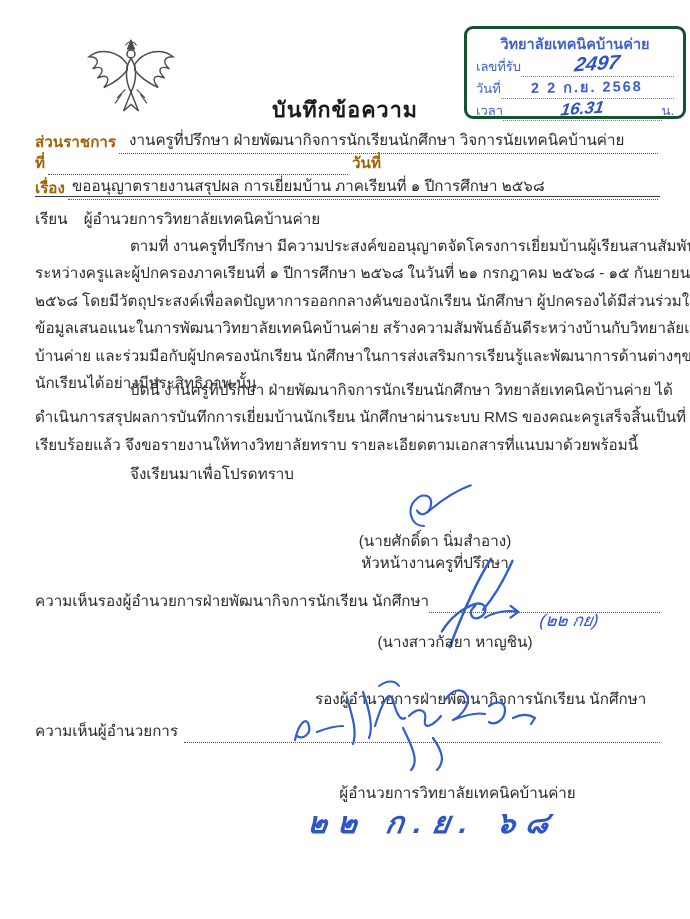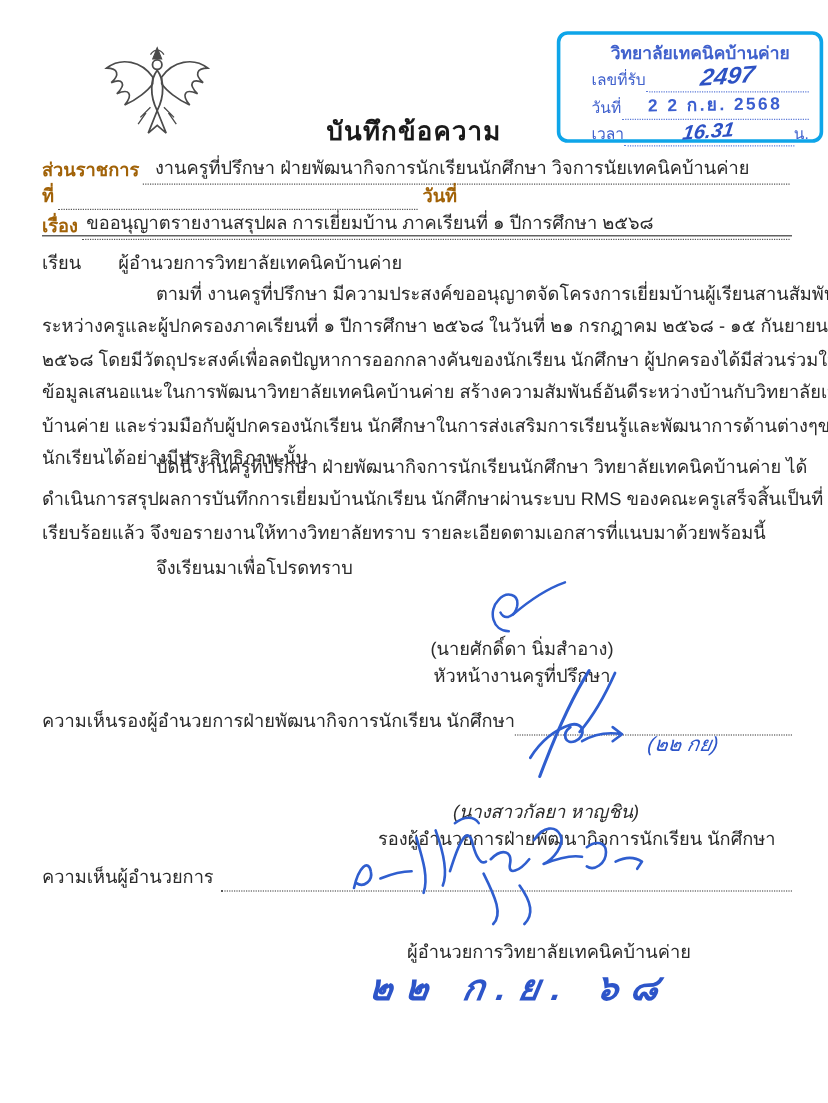--- a/index.html
+++ b/index.html
@@ -16,22 +16,22 @@
   .row .lbl { font-weight:bold; color:#a16207; flex:0 0 auto; padding-right:3px; }
   .row .val { padding:0 6px 1px 10px; }
   .fill { flex:1 1 auto; }
   .doc-title { font-size:21.5px; font-weight:bold; letter-spacing:1px; color:#1a1a1a; }
   .body-line { font-size:15.2px; line-height:27.4px; white-space:nowrap; }
   .indent { text-indent:95px; }
   .sig-name { font-size:15.2px; white-space:nowrap; text-align:center; }
   .hw { font-style:italic; transform:skewX(-9deg); color:#2d55c9; }
   
   .stamp {
-    box-sizing:border-box; border:3px solid #0ea5e9; border-radius:9px;
-    padding:3px 9px 4px 26px; color:#4061cd; background:rgba(255,255,255,0);
+    box-sizing:border-box; border:3px solid #14532d; border-radius:9px;
+    padding:3px 9px 4px 9px; color:#4061cd; background:rgba(255,255,255,0);
   }
   .stamp-college { font-size:14.5px; font-weight:bold; text-align:center; white-space:nowrap; }
   .stamp-row { display:flex; align-items:flex-end; font-size:13px; line-height:21px; }
   .stamp-row .sdots { flex:1 1 auto; border-bottom:1.5px dotted #5c7ad8; }
   .stamp-hw { font-size:20px; line-height:14px; font-style:italic; transform:skewX(-12deg) rotate(-4deg); font-weight:bold; color:#2d52c4; }
   .stamp-date { font-weight:bold; font-size:14.5px; letter-spacing:2px; transform:rotate(-1deg); color:#3c5fd0; white-space:nowrap; }
   svg.sig path { fill:none; stroke:#2f5ecf; stroke-linecap:round; stroke-linejoin:round; }
   svg.emblem path, svg.emblem circle { stroke:#4b4b4b; }
 </style>
 </head>
@@ -79,21 +79,21 @@
     <span class="lbl">ที่</span>
     <span class="dots" style="flex:0 0 300px;"></span>
     <span class="lbl" style="padding-left:4px;">วันที่</span>
   </div>
   <div class="abs row" style="left:35px; right:32px; top:174px;">
     <span class="lbl">เรื่อง</span>
     <span class="dots fill val nowrap" style="padding-left:4px;">ขออนุญาตรายงานสรุปผล การเยี่ยมบ้าน ภาคเรียนที่ ๑ ปีการศึกษา ๒๕๖๘</span>
   </div>
   <div class="abs" style="left:35px; right:30px; top:196px; border-top:1.6px solid #3a3a3a;"></div>
 
-  <div class="abs row" style="left:35px; top:207px;gap:15px;">
+  <div class="abs row" style="left:35px; top:207px;">
     <span>เรียน</span>
     <span style="padding-left:16px;" class="nowrap">ผู้อำนวยการวิทยาลัยเทคนิคบ้านค่าย</span>
   </div>
 
   <div class="abs" style="left:35px; top:232px; width:625px;">
     <div class="body-line indent">ตามที่ งานครูที่ปรึกษา มีความประสงค์ขออนุญาตจัดโครงการเยี่ยมบ้านผู้เรียนสานสัมพันธ์</div>
     <div class="body-line">ระหว่างครูและผู้ปกครองภาคเรียนที่ ๑ ปีการศึกษา ๒๕๖๘ ในวันที่ ๒๑ กรกฎาคม ๒๕๖๘ - ๑๕ กันยายน</div>
     <div class="body-line">๒๕๖๘  โดยมีวัตถุประสงค์เพื่อลดปัญหาการออกกลางคันของนักเรียน นักศึกษา ผู้ปกครองได้มีส่วนร่วมให้</div>
     <div class="body-line">ข้อมูลเสนอแนะในการพัฒนาวิทยาลัยเทคนิคบ้านค่าย สร้างความสัมพันธ์อันดีระหว่างบ้านกับวิทยาลัยเทคนิค</div>
     <div class="body-line">บ้านค่าย และร่วมมือกับผู้ปกครองนักเรียน นักศึกษาในการส่งเสริมการเรียนรู้และพัฒนาการด้านต่างๆของ</div>
@@ -123,21 +123,21 @@
   </div>
   <div class="abs" style="left:433px; top:553px; width:110px; height:98px;">
     <svg class="sig" viewBox="0 0 110 100" width="110" height="98">
       <path d="M16 96 C28 64 44 28 58 6" stroke-width="2.6"></path>
       <path d="M8 80 C18 64 30 56 42 52 C54 49 56 62 46 66 C38 69 34 60 42 54" stroke-width="2.4"></path>
       <path d="M50 58 C62 44 72 26 80 8" stroke-width="2.4"></path>
       <path d="M52 66 C62 60 74 58 86 60 L78 54 M86 60 L78 66" stroke-width="2.2"></path>
     </svg>
   </div>
   <div class="abs hw" style="left:540px; top:606px; font-size:17px;">(๒๒ กย)</div>
-  <div class="abs sig-name" style="left:345px; top:665px; width:220px;font-style:italic;">(นางสาวกัลยา  หาญชิน)</div>
+  <div class="abs sig-name" style="left:345px; top:630px; width:220px;">(นางสาวกัลยา  หาญชิน)</div>
   <div class="abs sig-name" style="left:315px; top:687px; width:300px;">รองผู้อำนวยการฝ่ายพัฒนากิจการนักเรียน นักศึกษา</div>
 
   <div class="abs row" style="left:35px; right:30px; top:719px;">
     <span class="nowrap">ความเห็นผู้อำนวยการ</span>
     <span class="dots fill" style="margin-left:6px;"></span>
   </div>
   <div class="abs" style="left:283px; top:678px; width:280px; height:95px;">
     <svg class="sig" viewBox="0 0 280 95" width="280" height="95">
       <path d="M12 62 C16 44 24 38 26 48 C28 56 20 62 14 58" stroke-width="2.2"></path>
       <path d="M34 54 C44 50 54 48 60 48" stroke-width="2.2"></path>

